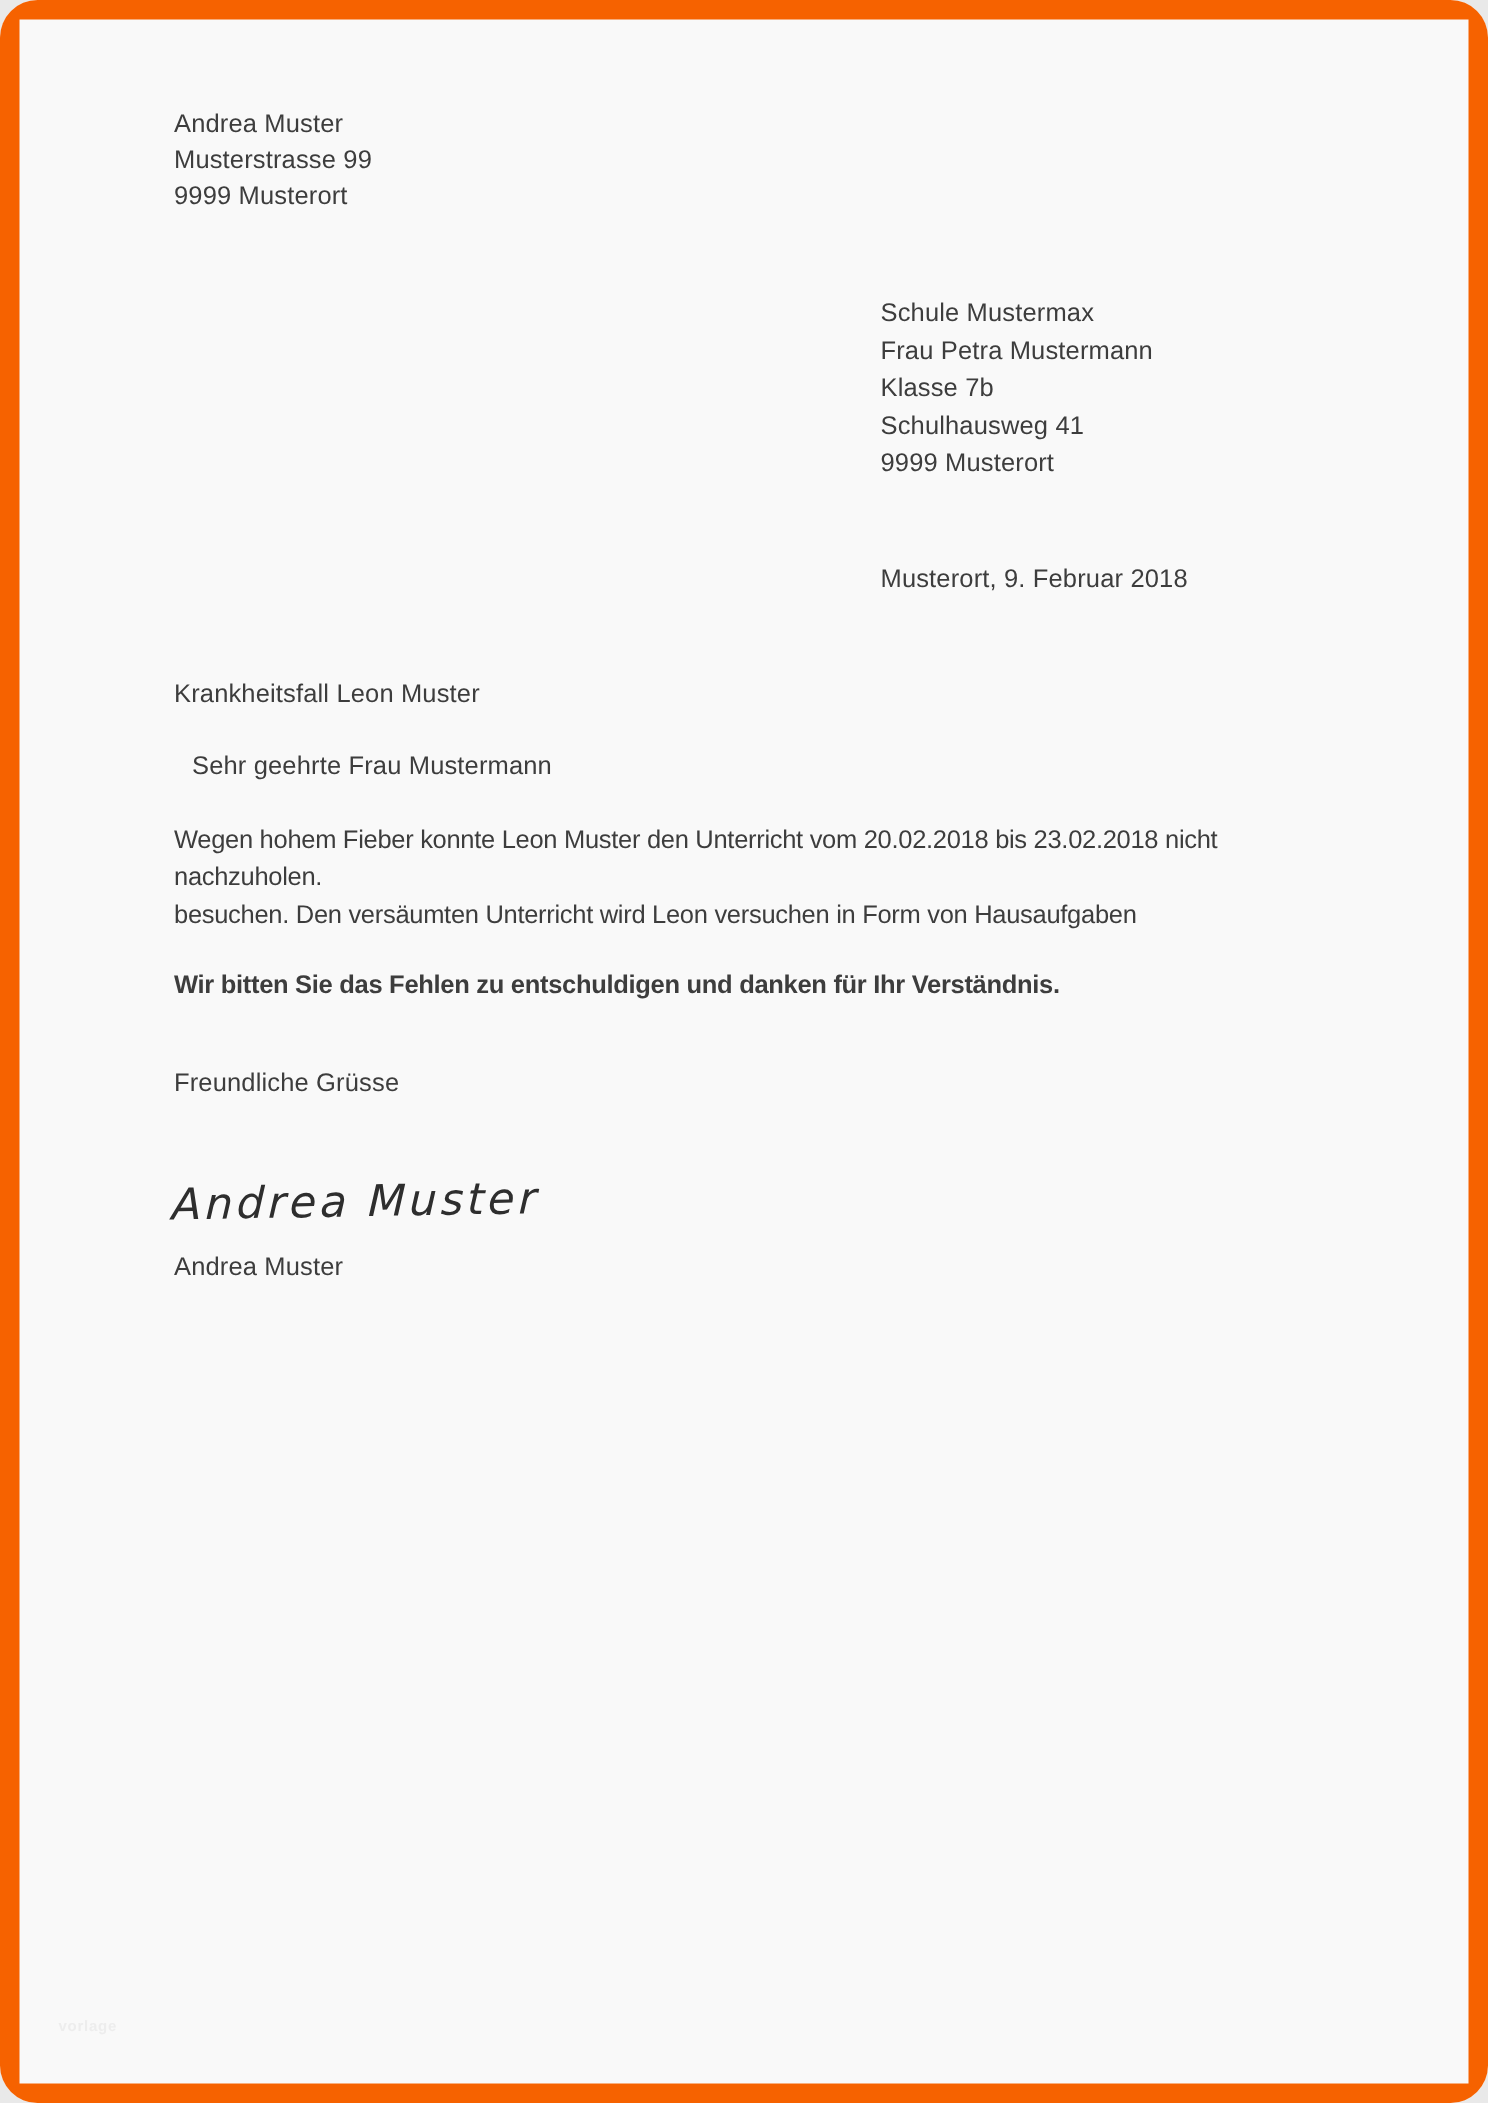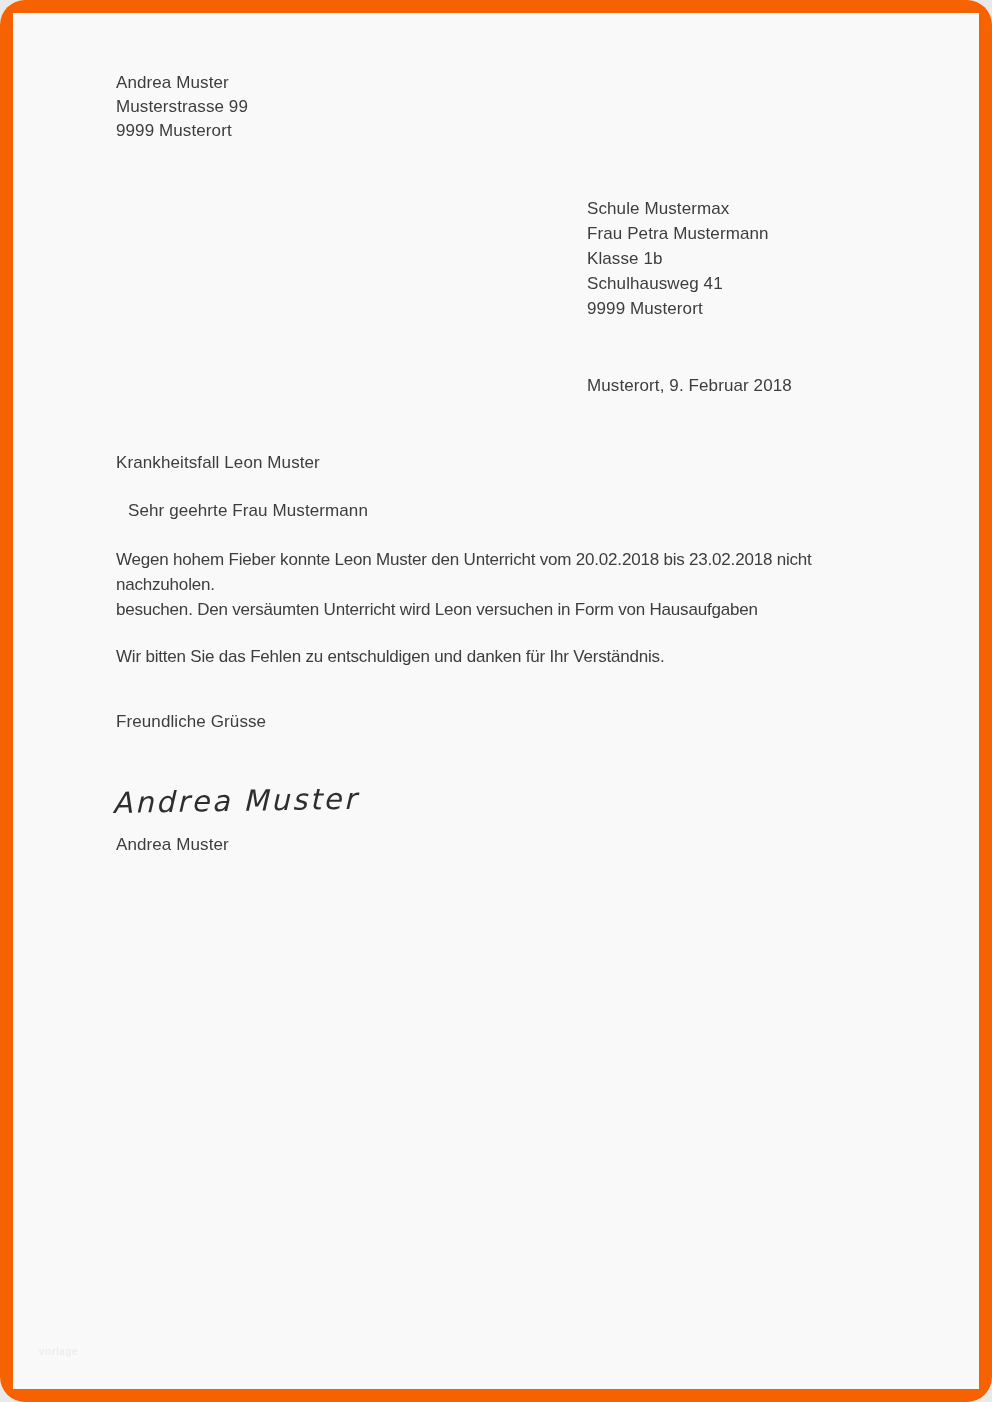--- a/index.html
+++ b/index.html
@@ -30,21 +30,21 @@
     line-height: 24px;
     letter-spacing: 0.1px;
     white-space: nowrap;
   }
   .sender        { left: 116px; top: 71px; }
   .recipient     { left: 587px; top: 196px; line-height: 25px; }
   .dateline      { left: 587px; top: 374px; }
   .subject       { left: 116px; top: 451px; font-weight: normal; }
   .salutation    { left: 116px; top: 499px; margin-left: 12px; }
   .para1         { left: 116px; top: 547px; line-height: 25px; letter-spacing: -0.2px; }
-  .para2         { left: 116px; top: 645px; letter-spacing: -0.2px; }
+  .para2         { left: 116px; top: 645px; letter-spacing: -0.2px; font-weight: bold; }
   .closing       { left: 116px; top: 710px; }
   .signature {
     position: absolute;
     left: 114px; top: 783px;
     font-family: "DejaVu Sans", sans-serif;
     font-style: italic;
     font-size: 29px;
     line-height: 40px;
     letter-spacing: 2.5px;
     color: #2e2e2e;
@@ -71,21 +71,21 @@
 
   <div class="t sender">
     <div>Andrea Muster</div>
     <div>Musterstrasse 99</div>
     <div>9999 Musterort</div>
   </div>
 
   <div class="t recipient">
     <div>Schule Mustermax</div>
     <div>Frau Petra Mustermann</div>
-    <div>Klasse 1b</div>
+    <div>Klasse 7b</div>
     <div>Schulhausweg 41</div>
     <div>9999 Musterort</div>
   </div>
 
   <div class="t dateline">Musterort, 9. Februar 2018</div>
 
   <div class="t subject">Krankheitsfall Leon Muster</div>
 
   <div class="t salutation">Sehr geehrte Frau Mustermann</div>
 

